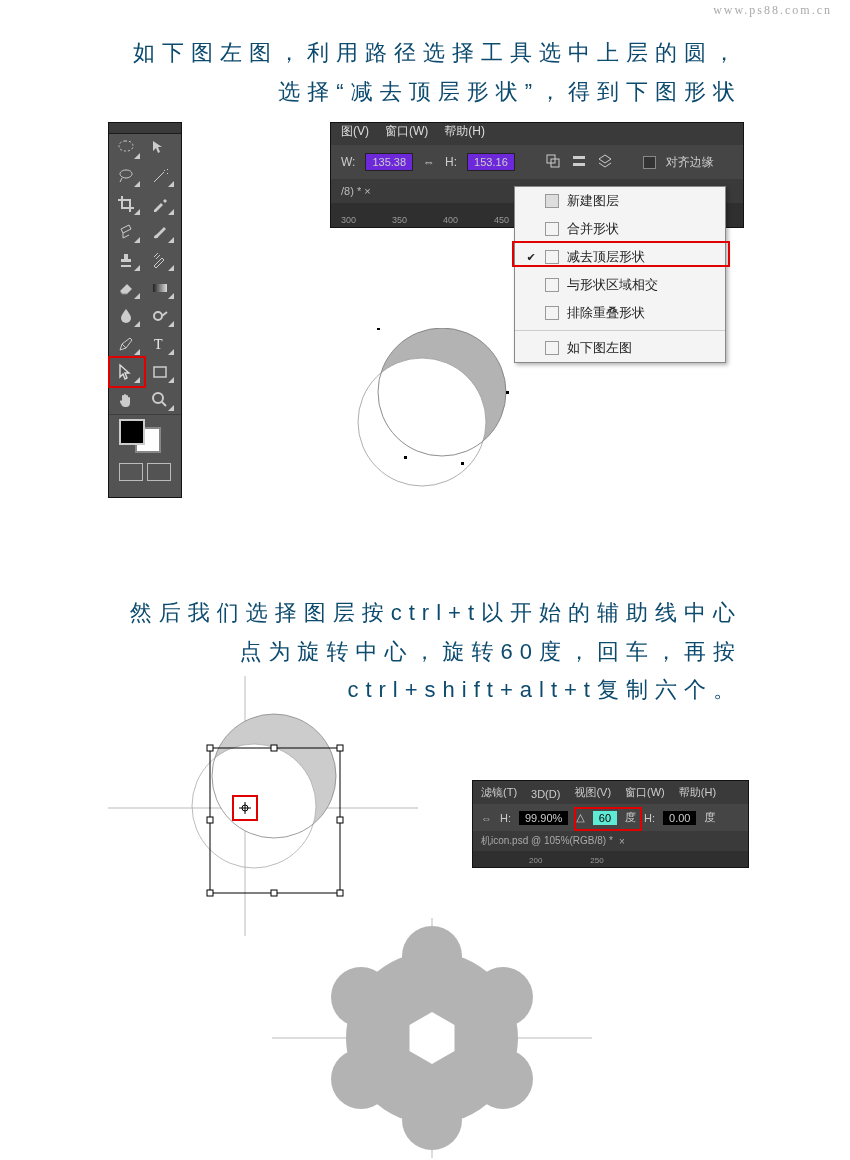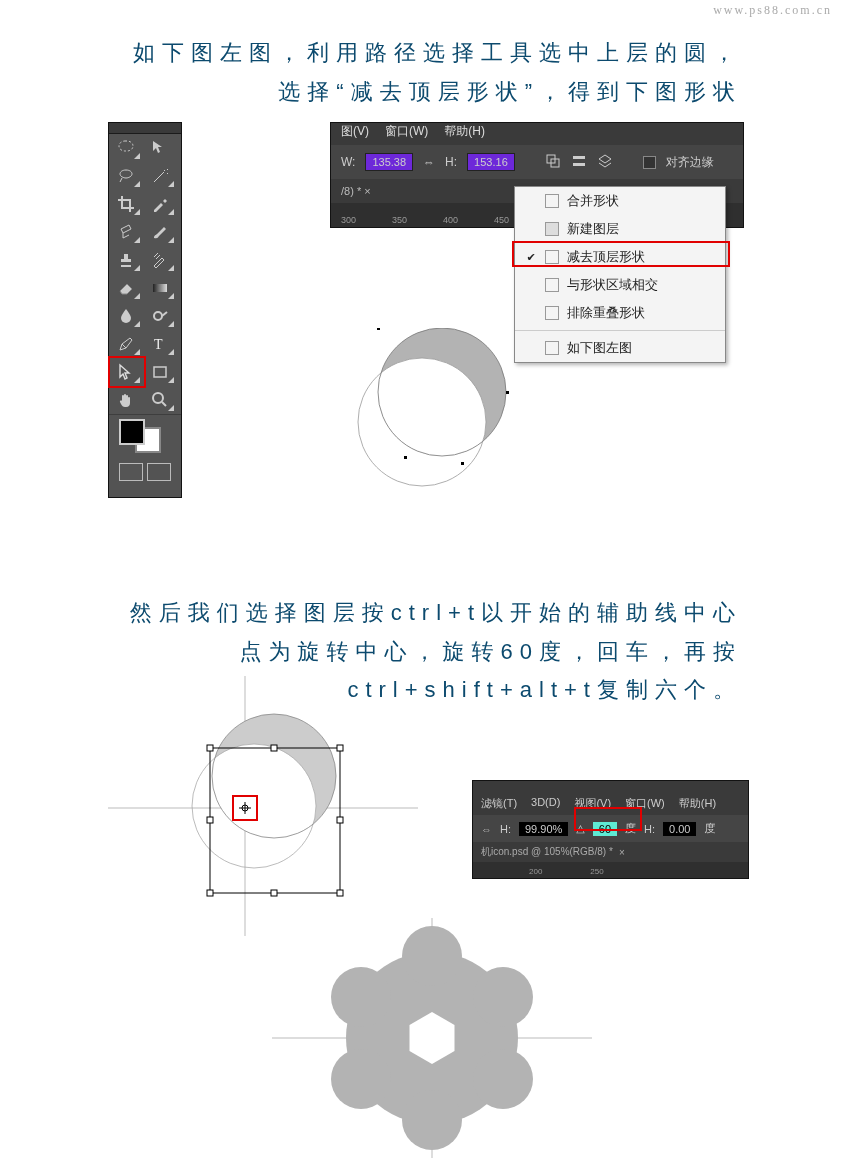--- a/index.html
+++ b/index.html
@@ -42,21 +42,21 @@
     .crescent{position:absolute;}
     .gearshape{position:absolute;}
 
     
     .fig2{position:absolute;left:108px;top:676px;}
     .selbox{stroke:#000;stroke-width:1;fill:none;}
     .handle{fill:#fff;stroke:#000;stroke-width:1;}
 
     
     .tfmpanel{position:absolute;left:472px;top:780px;width:275px;background:var(--ps-mid);color:#ccc;font-size:11px;border:1px solid #121212;}
-    .tfm-menubar{display:flex;gap:14px;padding:4px 8px;align-items:flex-start;margin-top:11px;}
+    .tfm-menubar{display:flex;gap:14px;padding:4px 8px;align-items:flex-end;}
     .tfm-row{display:flex;align-items:center;gap:8px;padding:6px 8px;background:#454545;}
     .tfm-field{background:#5eead4;color:#000;padding:1px 6px;font-size:11px;}
     .tfm-field.dark{background:#000000;color:#ccc;}
     .tfm-tab{display:flex;align-items:center;gap:6px;padding:3px 8px;background:var(--ps-mid);font-size:10px;color:#aaa;}
     .ruler2{height:14px;background:#2f2f2f;font-size:8px;color:#999;display:flex;gap:48px;align-items:flex-end;padding:0 8px 2px;}
   </style>
 </head>
 <body>
 
 <div class="page">
@@ -228,27 +228,27 @@
         <span>350</span>
         <span>400</span>
         <span>450</span>
         <span>500</span>
     </div>
   </div>
 
   <div class="ctxmenu">
     <div class="ctx-item">
         <span class="ctx-chk"></span>
-        <span class="ctx-ico"></span>
-        <span>合并形状</span>
-      </div>
-    <div class="ctx-item">
-        <span class="ctx-chk"></span>
         <span class="ctx-ico" style="background:#ddd"></span>
         <span>新建图层</span>
+      </div>
+    <div class="ctx-item">
+        <span class="ctx-chk"></span>
+        <span class="ctx-ico"></span>
+        <span>合并形状</span>
       </div>
     <div class="ctx-item">
         <span class="ctx-chk">✔</span>
         <span class="ctx-ico"></span>
         <span>减去顶层形状</span>
       </div>
     <div class="ctx-item">
         <span class="ctx-chk"></span>
         <span class="ctx-ico"></span>
         <span>与形状区域相交</span>

